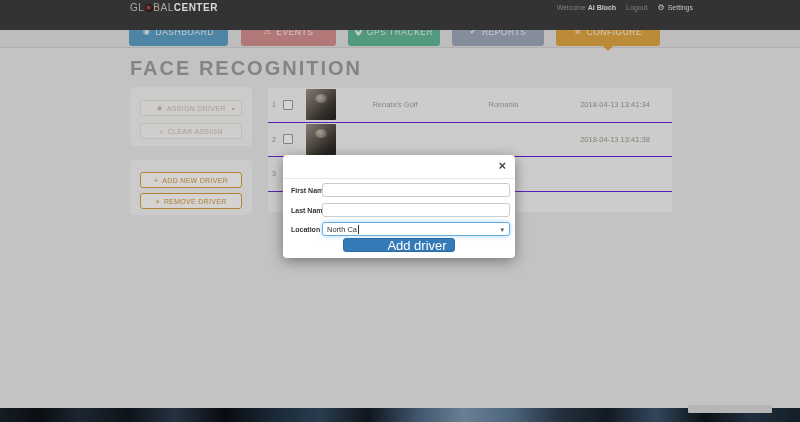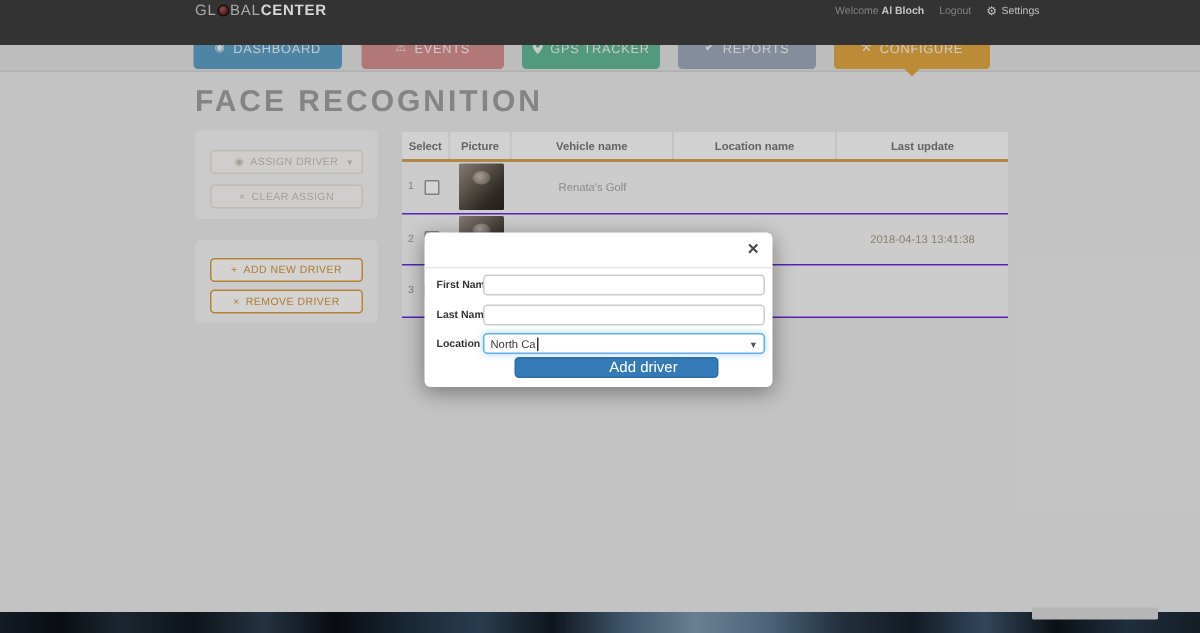--- a/index.html
+++ b/index.html
@@ -82,22 +82,22 @@
                  line-height:1; cursor:pointer; }
   .flabel { position:absolute; left:8px; font-size:7px; font-weight:bold; color:#333; white-space:nowrap; }
   .req { color:#c00; }
   .ti { position:absolute; left:39px; width:188px; height:14px; border:1px solid #ccc; border-radius:3px;
         background:#fff; font-size:7.5px; padding:0 4px; font-family:inherit; color:#333; }
   .combo { position:absolute; left:39px; top:67px; width:188px; height:14px; border:1px solid #66afe9;
            border-radius:3px; background:#fff; box-shadow:0 0 5px rgba(102,175,233,.55);
            display:flex; align-items:center; padding:0 4px; font-size:7.5px; color:#333; cursor:text; }
   .cursor { display:inline-block; width:1px; height:9px; background:#333; margin-left:1px; }
   .combo-caret { position:absolute; right:5px; top:3px; font-size:7px; color:#555; cursor:pointer; }
-  .submit { position:absolute; left:60px; top:83px; width:136px; height:14px; background:#337ab7;
-            border:1px solid #2e6da4; border-radius:3px; color:#fff; font-size:10px;
+  .submit { position:absolute; left:60px; top:83px; width:112px; height:14px; background:#337ab7;
+            border:1px solid #2e6da4; border-radius:3px; color:#fff; font-size:13px;
             display:flex; align-items:center; justify-content:center; cursor:pointer; font-family:inherit;padding-left:36px; }
 
   
   .footer-strip { position:absolute; left:0; top:408px; width:800px; height:14px; z-index:10;
     background: linear-gradient(90deg,
       #18222c 0%, #0c1116 5%, #222e3a 10%, #101820 16%, #2c3c4e 22%, #0a0e12 28%,
       #1e3040 34%, #31485e 40%, #121a22 46%, #4a657f 52%, #7e98b0 58%, #5a7892 64%,
       #2a3a4a 70%, #16202a 76%, #3c556e 82%, #0e141a 88%, #26384a 94%, #18242e 100%); }
   .watermark { position:absolute; left:688px; top:405px; width:84px; height:8px; background:#d9d9d9;
                z-index:11; border-radius:1px; }
@@ -168,37 +168,32 @@
       <span>+</span>
       <span>ADD NEW DRIVER</span>
     </button>
     <button class="sbtn orange" style="top:33px;">
       <span>×</span>
       <span>REMOVE DRIVER</span>
     </button>
   </div>
 
   <div class="table-panel">
-    <div class="thead">
-      <div class="th c-select">Select</div>
-      <div class="th c-picture">Picture</div>
-      <div class="th c-vehicle">Vehicle name</div>
-      <div class="th c-location">Location name</div>
-      <div class="th c-update">Last update</div>
-    </div>
 
     <div class="trow">
       <div class="td c-select">
         <span class="row-index">1</span>
         <span class="checkbox"></span>
       </div>
       <div class="td c-picture">
           <span class="photo"></span>
         </div>
       <div class="td c-vehicle">Renata's Golf</div>
+      <div class="td c-location">Romania</div>
+      <div class="td c-update">2018-04-13 13:41:34</div>
     </div>
 
     <div class="trow">
       <div class="td c-select">
         <span class="row-index">2</span>
         <span class="checkbox"></span>
       </div>
       <div class="td c-picture">
           <span class="photo"></span>
         </div>

